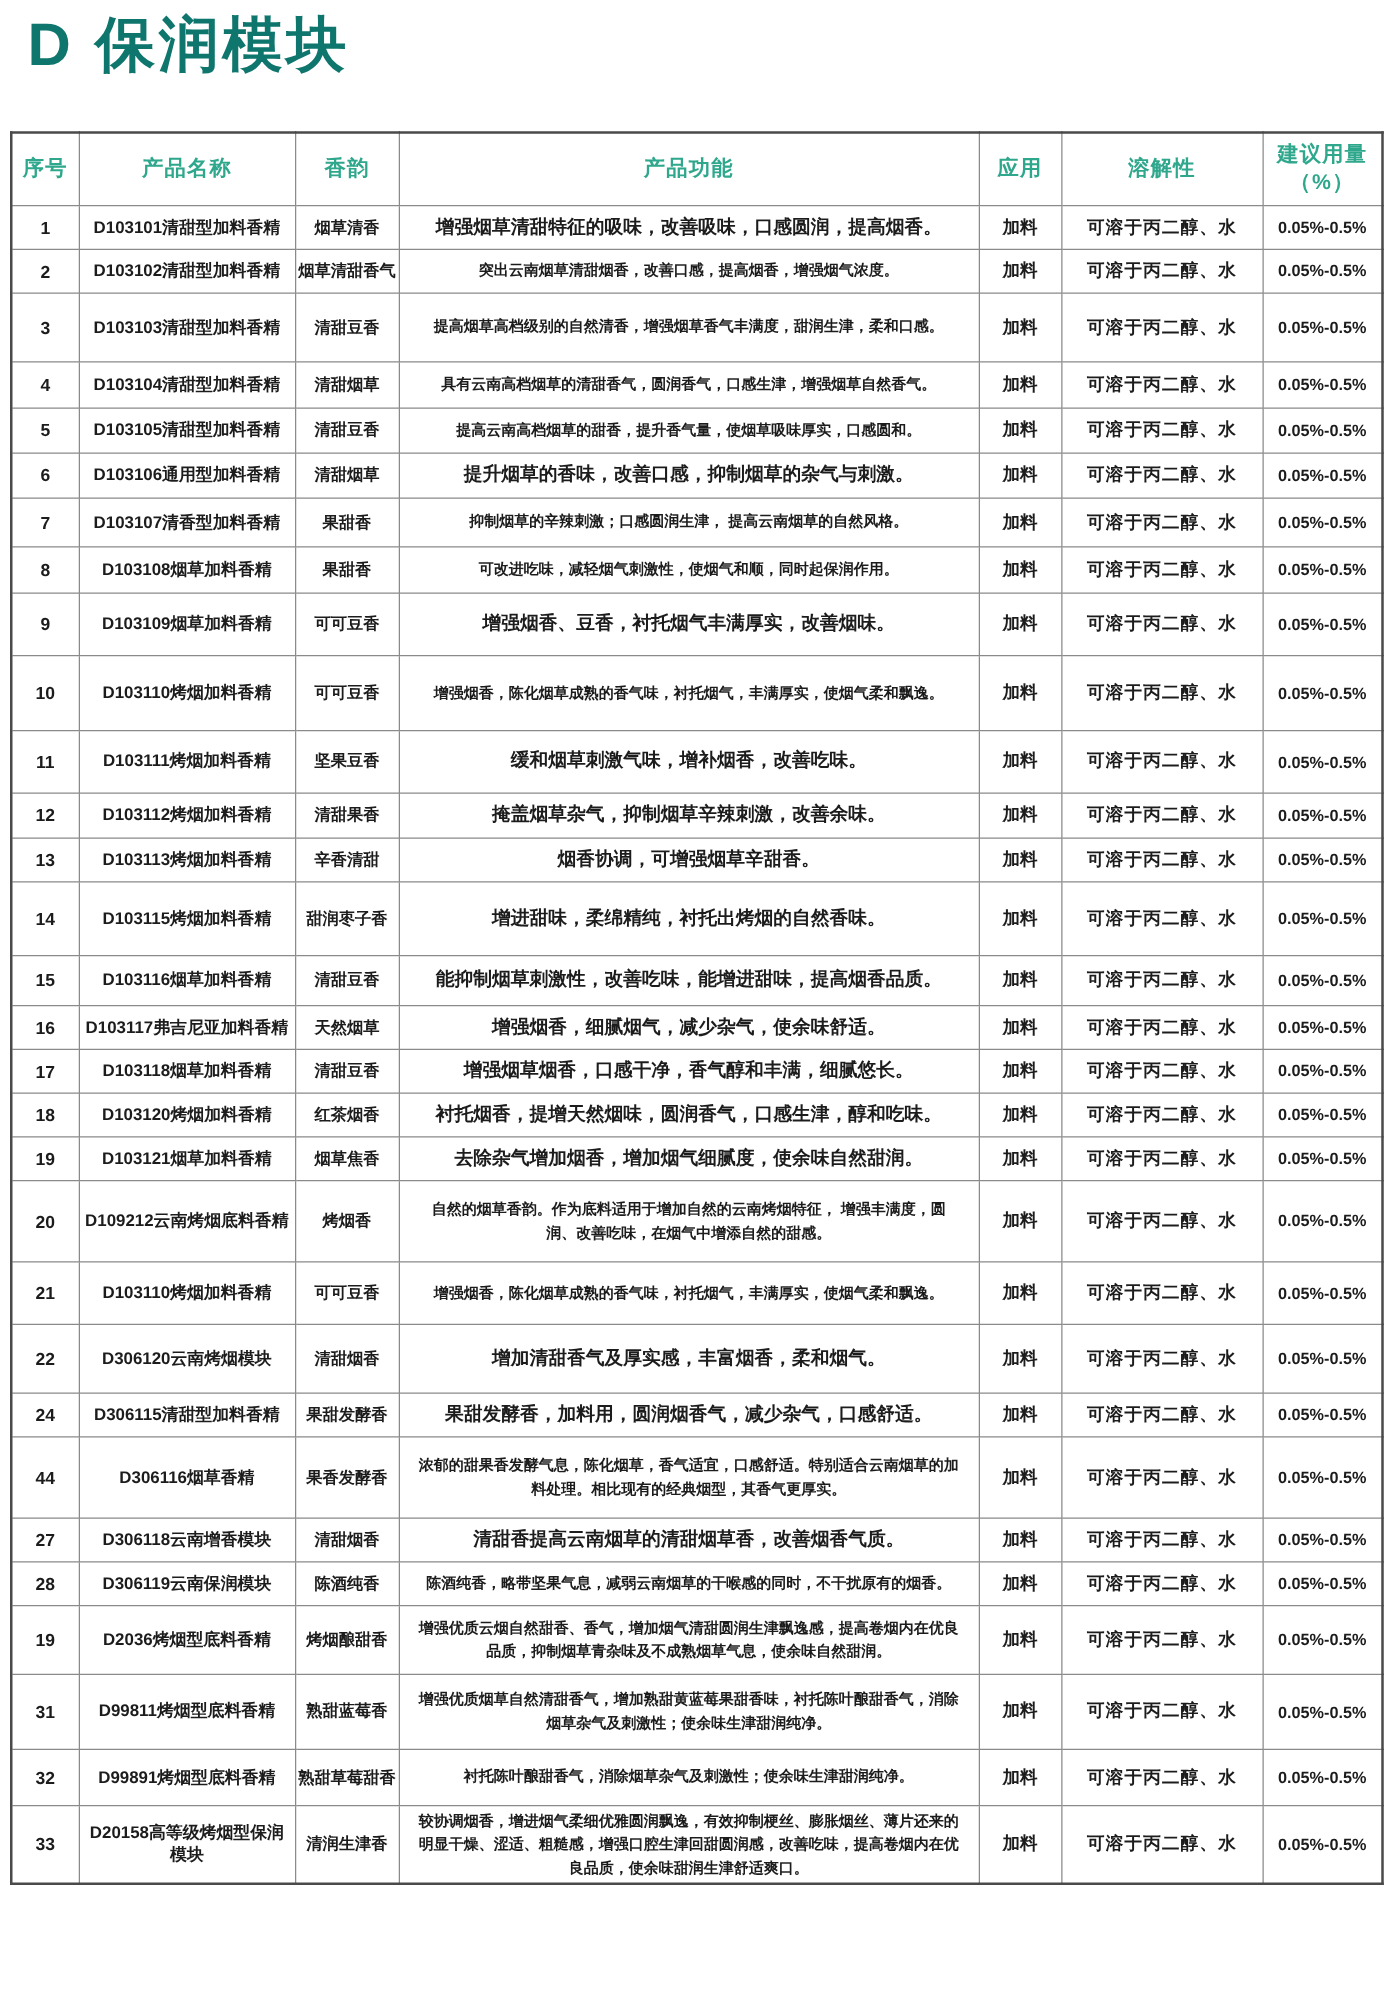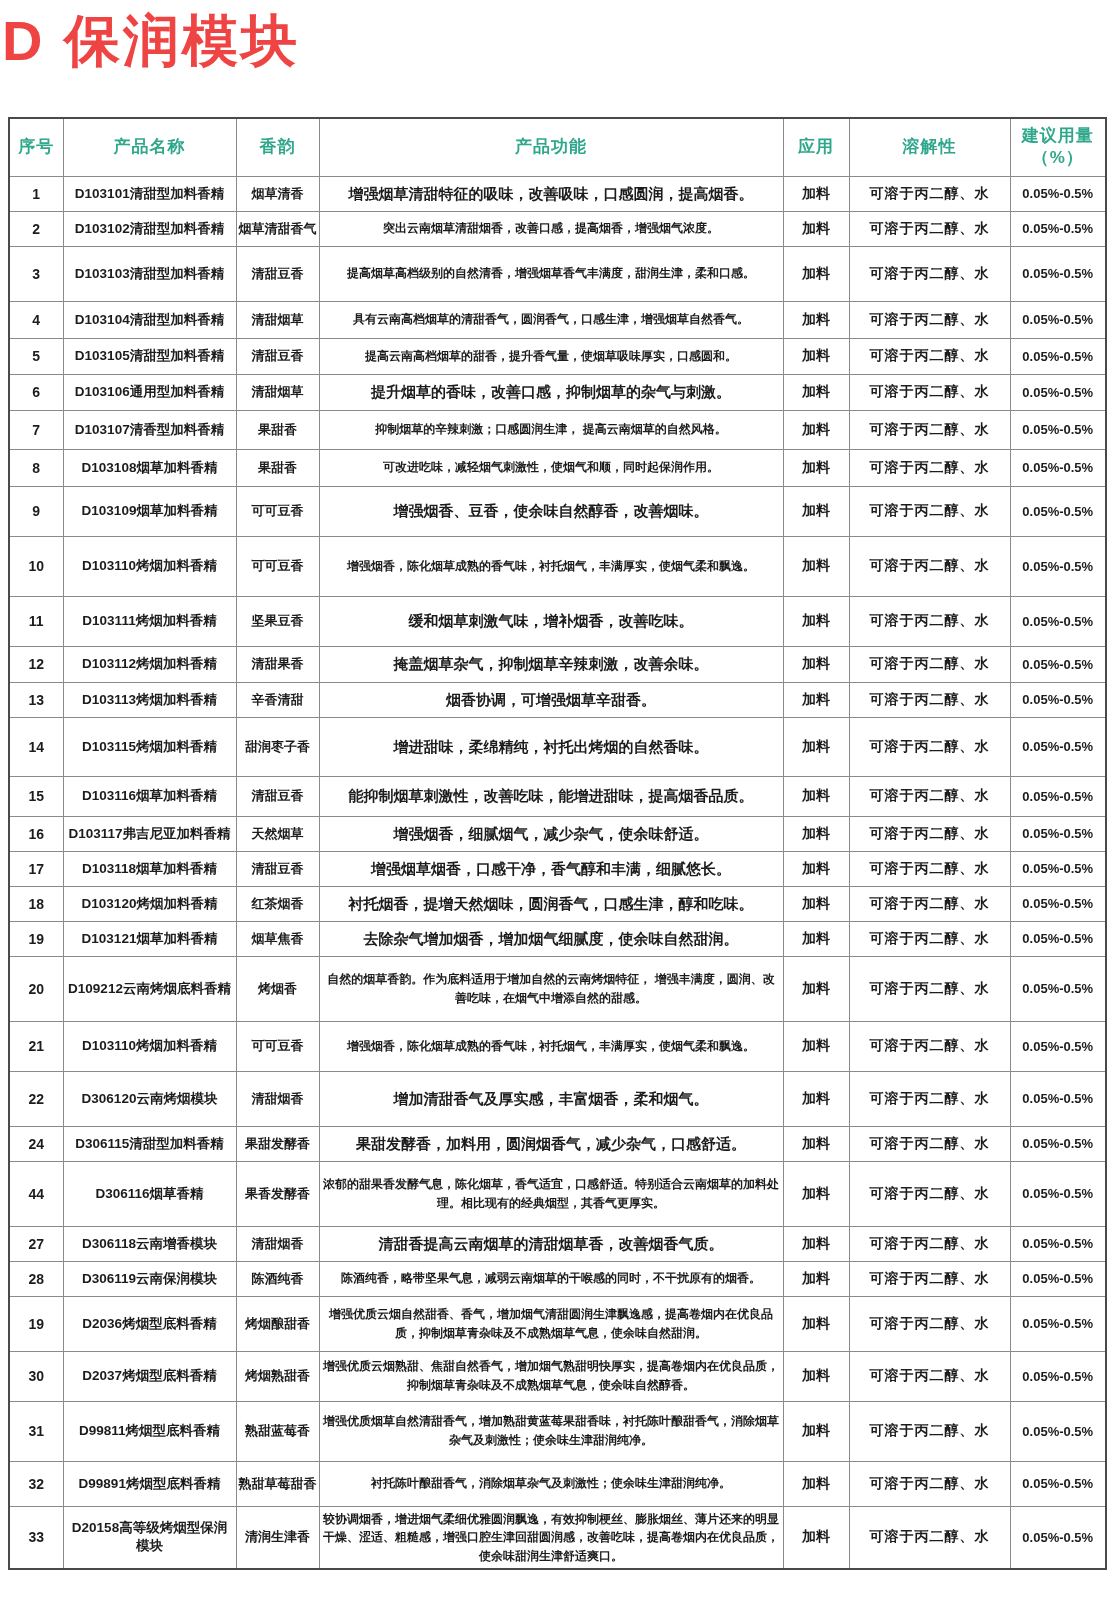--- a/index.html
+++ b/index.html
@@ -4,25 +4,25 @@
 <style>
   html,body{margin:0;padding:0;background:#ffffff;}
   body{
     width:1112px;
     font-family:"Liberation Sans","DejaVu Sans",sans-serif;
     color:#1c1c1c;
     -webkit-font-smoothing:antialiased;
   }
   .page{width:1112px;min-height:1600px;box-sizing:border-box;background:#fff;}
   .page-title{
-    margin:4px 0 0 2px;
-    font-size:56px;
+    margin:4px 0 0 22px;
+    font-size:48px;
     font-weight:bold;
     letter-spacing:3px;
-    color:#ef4444;
+    color:#0f766e;
   }
   .table-wrap{margin:37px 0 0 8px;}
   table.catalog{
     border-collapse:collapse;
     table-layout:fixed;
     width:1097px;
     border:2px solid #4a4a4a;
   }
   table.catalog th, table.catalog td{
     border:1px solid #8a8a8a;
@@ -41,21 +41,21 @@
     line-height:1.3;
     padding:2px;
   }
   td{font-weight:600;}
   td.c-no{font-size:14px;font-weight:600;}
   td.c-name{font-size:13.5px;padding:2px 3px;letter-spacing:0;}
   td.c-aroma{font-size:13px;padding:2px 1px;}
   td.c-func{
     text-align:left;
     font-size:15px;
-    padding:3px 2px;
+    padding:3px 14px;
     line-height:1.45;
     margin-left:21px;
   }
   td.c-func.small{font-size:12px;line-height:1.55;text-align:center;}
   td.c-app{font-size:14px;}
   td.c-sol{font-size:14px;letter-spacing:1px;}
   td.c-dose{font-size:13px;font-weight:600;letter-spacing:0;}
   col.w-no{width:54px;}
   col.w-name{width:173px;}
   col.w-aroma{width:83px;}
@@ -162,21 +162,21 @@
             <td class="c-aroma">果甜香</td>
             <td class="c-func small">可改进吃味，减轻烟气刺激性，使烟气和顺，同时起保润作用。</td>
             <td class="c-app">加料</td>
             <td class="c-sol">可溶于丙二醇、水</td>
             <td class="c-dose">0.05%-0.5%</td>
           </tr>
           <tr style="height: 50px;">
             <td class="c-no">9</td>
             <td class="c-name">D103109烟草加料香精</td>
             <td class="c-aroma">可可豆香</td>
-            <td class="c-func">增强烟香、豆香，使余味自然醇香，改善烟味。</td>
+            <td class="c-func">增强烟香、豆香，衬托烟气丰满厚实，改善烟味。</td>
             <td class="c-app">加料</td>
             <td class="c-sol">可溶于丙二醇、水</td>
             <td class="c-dose">0.05%-0.5%</td>
           </tr>
           <tr style="height: 60px;">
             <td class="c-no">10</td>
             <td class="c-name">D103110烤烟加料香精</td>
             <td class="c-aroma">可可豆香</td>
             <td class="c-func small">增强烟香，陈化烟草成熟的香气味，衬托烟气，丰满厚实，使烟气柔和飘逸。</td>
             <td class="c-app">加料</td>
@@ -325,29 +325,20 @@
             <td class="c-func small">陈酒纯香，略带坚果气息，减弱云南烟草的干喉感的同时，不干扰原有的烟香。</td>
             <td class="c-app">加料</td>
             <td class="c-sol">可溶于丙二醇、水</td>
             <td class="c-dose">0.05%-0.5%</td>
           </tr>
           <tr style="height: 55px;">
             <td class="c-no">19</td>
             <td class="c-name">D2036烤烟型底料香精</td>
             <td class="c-aroma">烤烟酿甜香</td>
             <td class="c-func small">增强优质云烟自然甜香、香气，增加烟气清甜圆润生津飘逸感，提高卷烟内在优良品质，抑制烟草青杂味及不成熟烟草气息，使余味自然甜润。</td>
-            <td class="c-app">加料</td>
-            <td class="c-sol">可溶于丙二醇、水</td>
-            <td class="c-dose">0.05%-0.5%</td>
-          </tr>
-          <tr style="height: 50px;">
-            <td class="c-no">30</td>
-            <td class="c-name">D2037烤烟型底料香精</td>
-            <td class="c-aroma">烤烟熟甜香</td>
-            <td class="c-func small">增强优质云烟熟甜、焦甜自然香气，增加烟气熟甜明快厚实，提高卷烟内在优良品质，抑制烟草青杂味及不成熟烟草气息，使余味自然醇香。</td>
             <td class="c-app">加料</td>
             <td class="c-sol">可溶于丙二醇、水</td>
             <td class="c-dose">0.05%-0.5%</td>
           </tr>
           <tr style="height: 60px;">
             <td class="c-no">31</td>
             <td class="c-name">D99811烤烟型底料香精</td>
             <td class="c-aroma">熟甜蓝莓香</td>
             <td class="c-func small">增强优质烟草自然清甜香气，增加熟甜黄蓝莓果甜香味，衬托陈叶酿甜香气，消除烟草杂气及刺激性；使余味生津甜润纯净。</td>
             <td class="c-app">加料</td>

